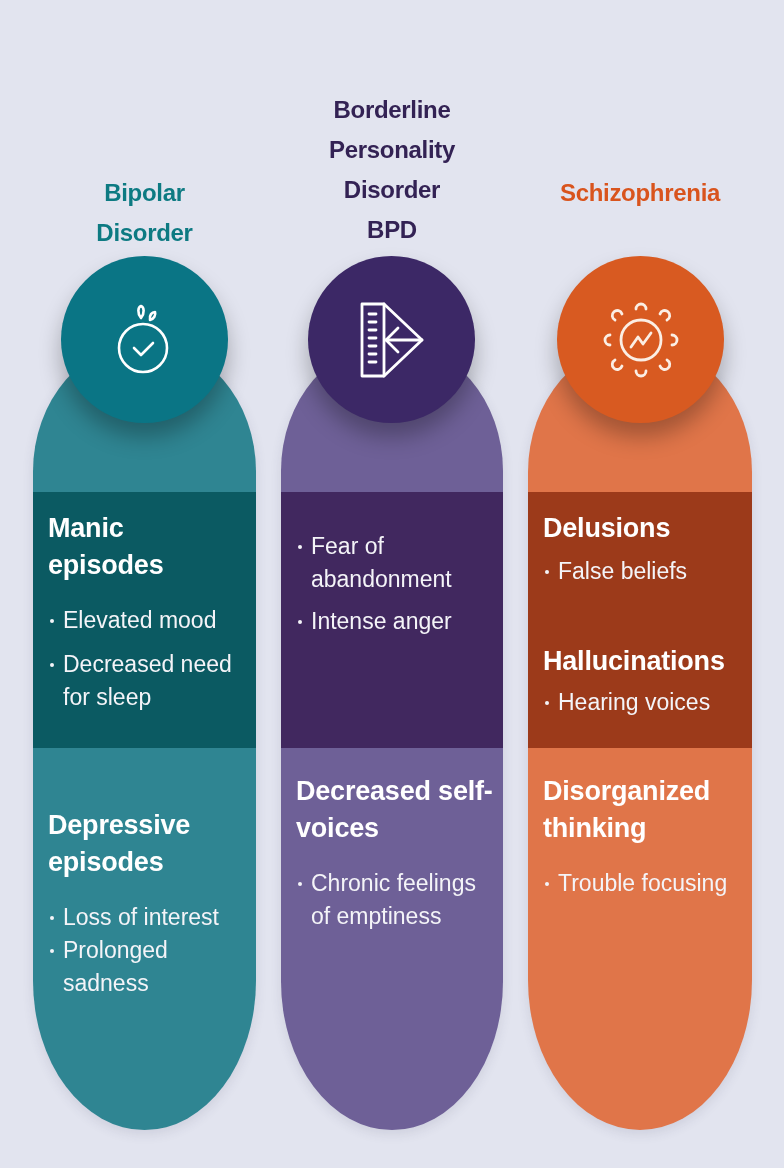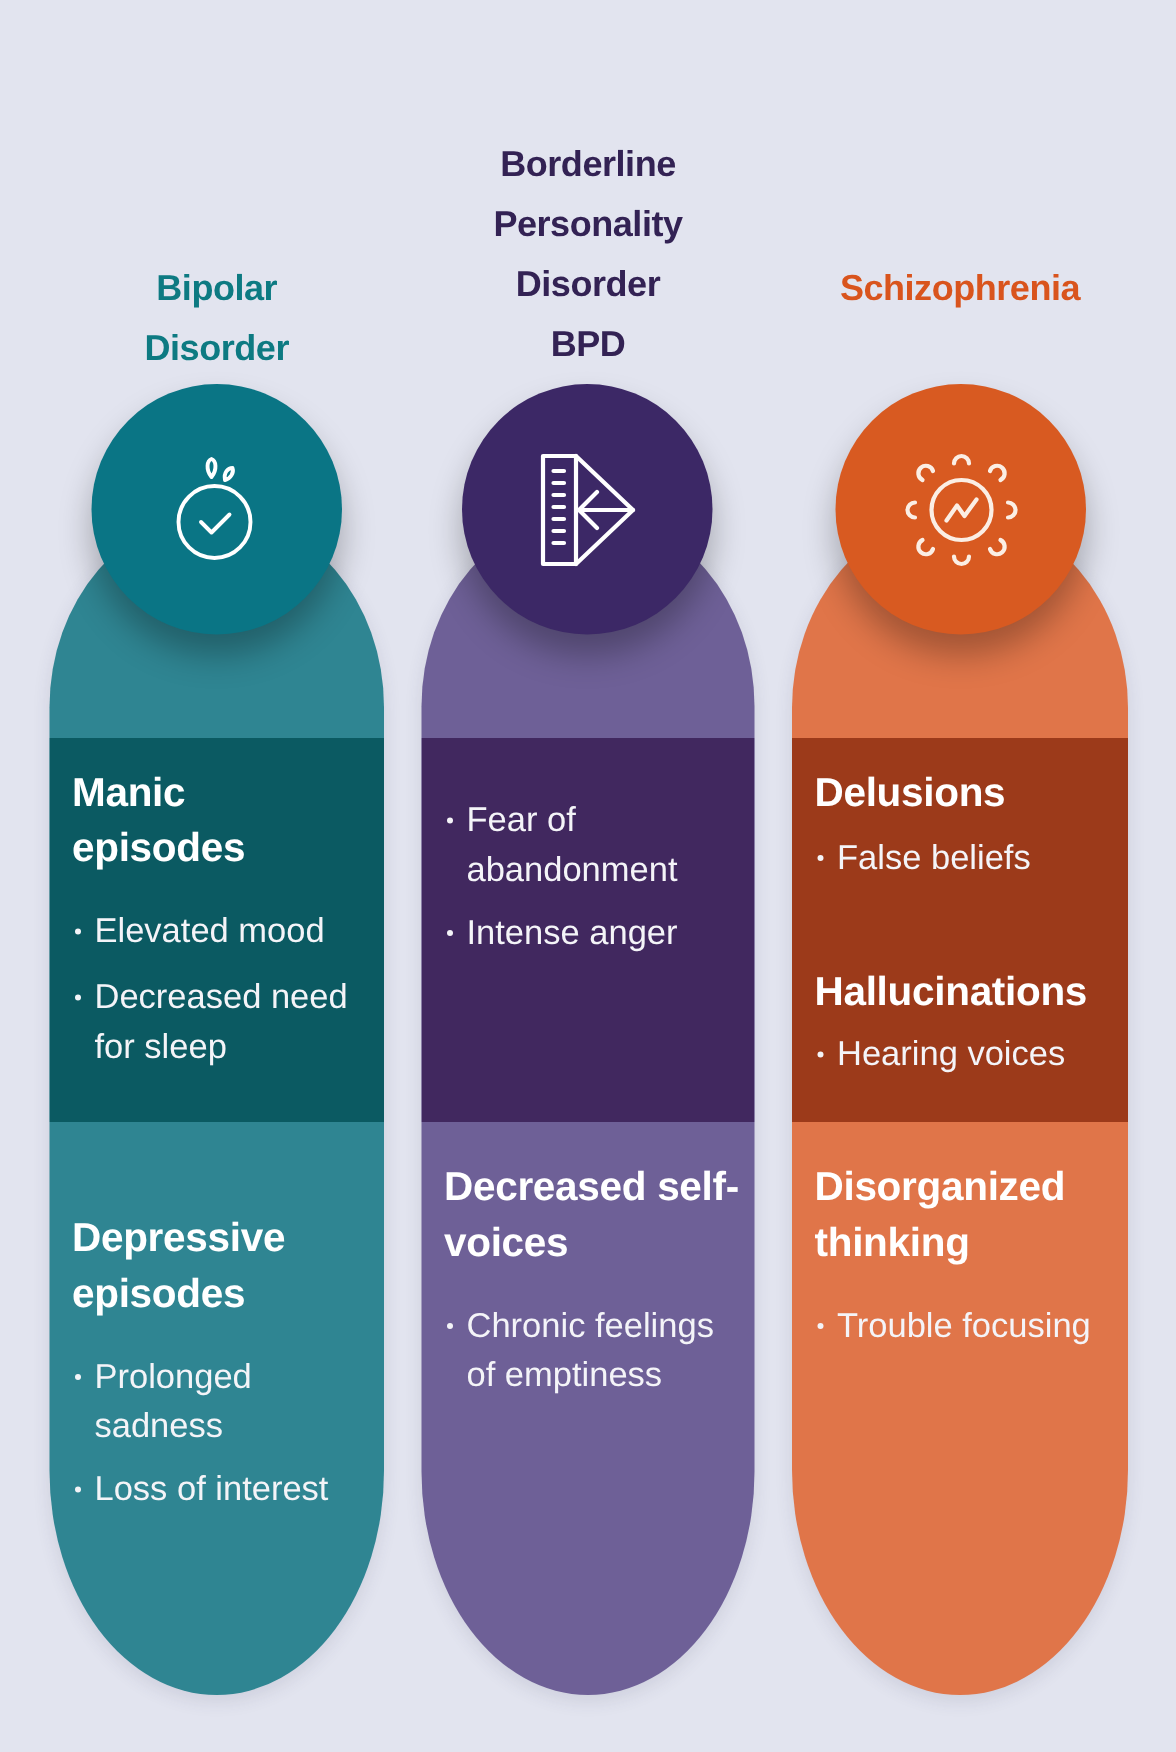--- a/index.html
+++ b/index.html
@@ -125,22 +125,22 @@
       <li>Decreased need for sleep</li>
     </ul>
   </div>
 
   <div class="section" style="top:807px;">
     <p class="sec-title">
       <span>Depressive</span><br>
       <span>episodes</span>
     </p>
     <ul class="bullets" style="margin-top:20px; padding-right:60px;">
+      <li style="padding-right:0; margin-right:-60px;">Loss of interest</li>
       <li style="margin-bottom:9px;">Prolonged sadness</li>
-      <li style="padding-right:0; margin-right:-60px;">Loss of interest</li>
     </ul>
   </div>
 </div>
 
 <div class="title" style="left:281px; width:222px; top:90px; color:#332254;">
   <span>Borderline</span>
   <span>Personality</span>
   <span>Disorder</span>
   <span>BPD</span>
 </div>

